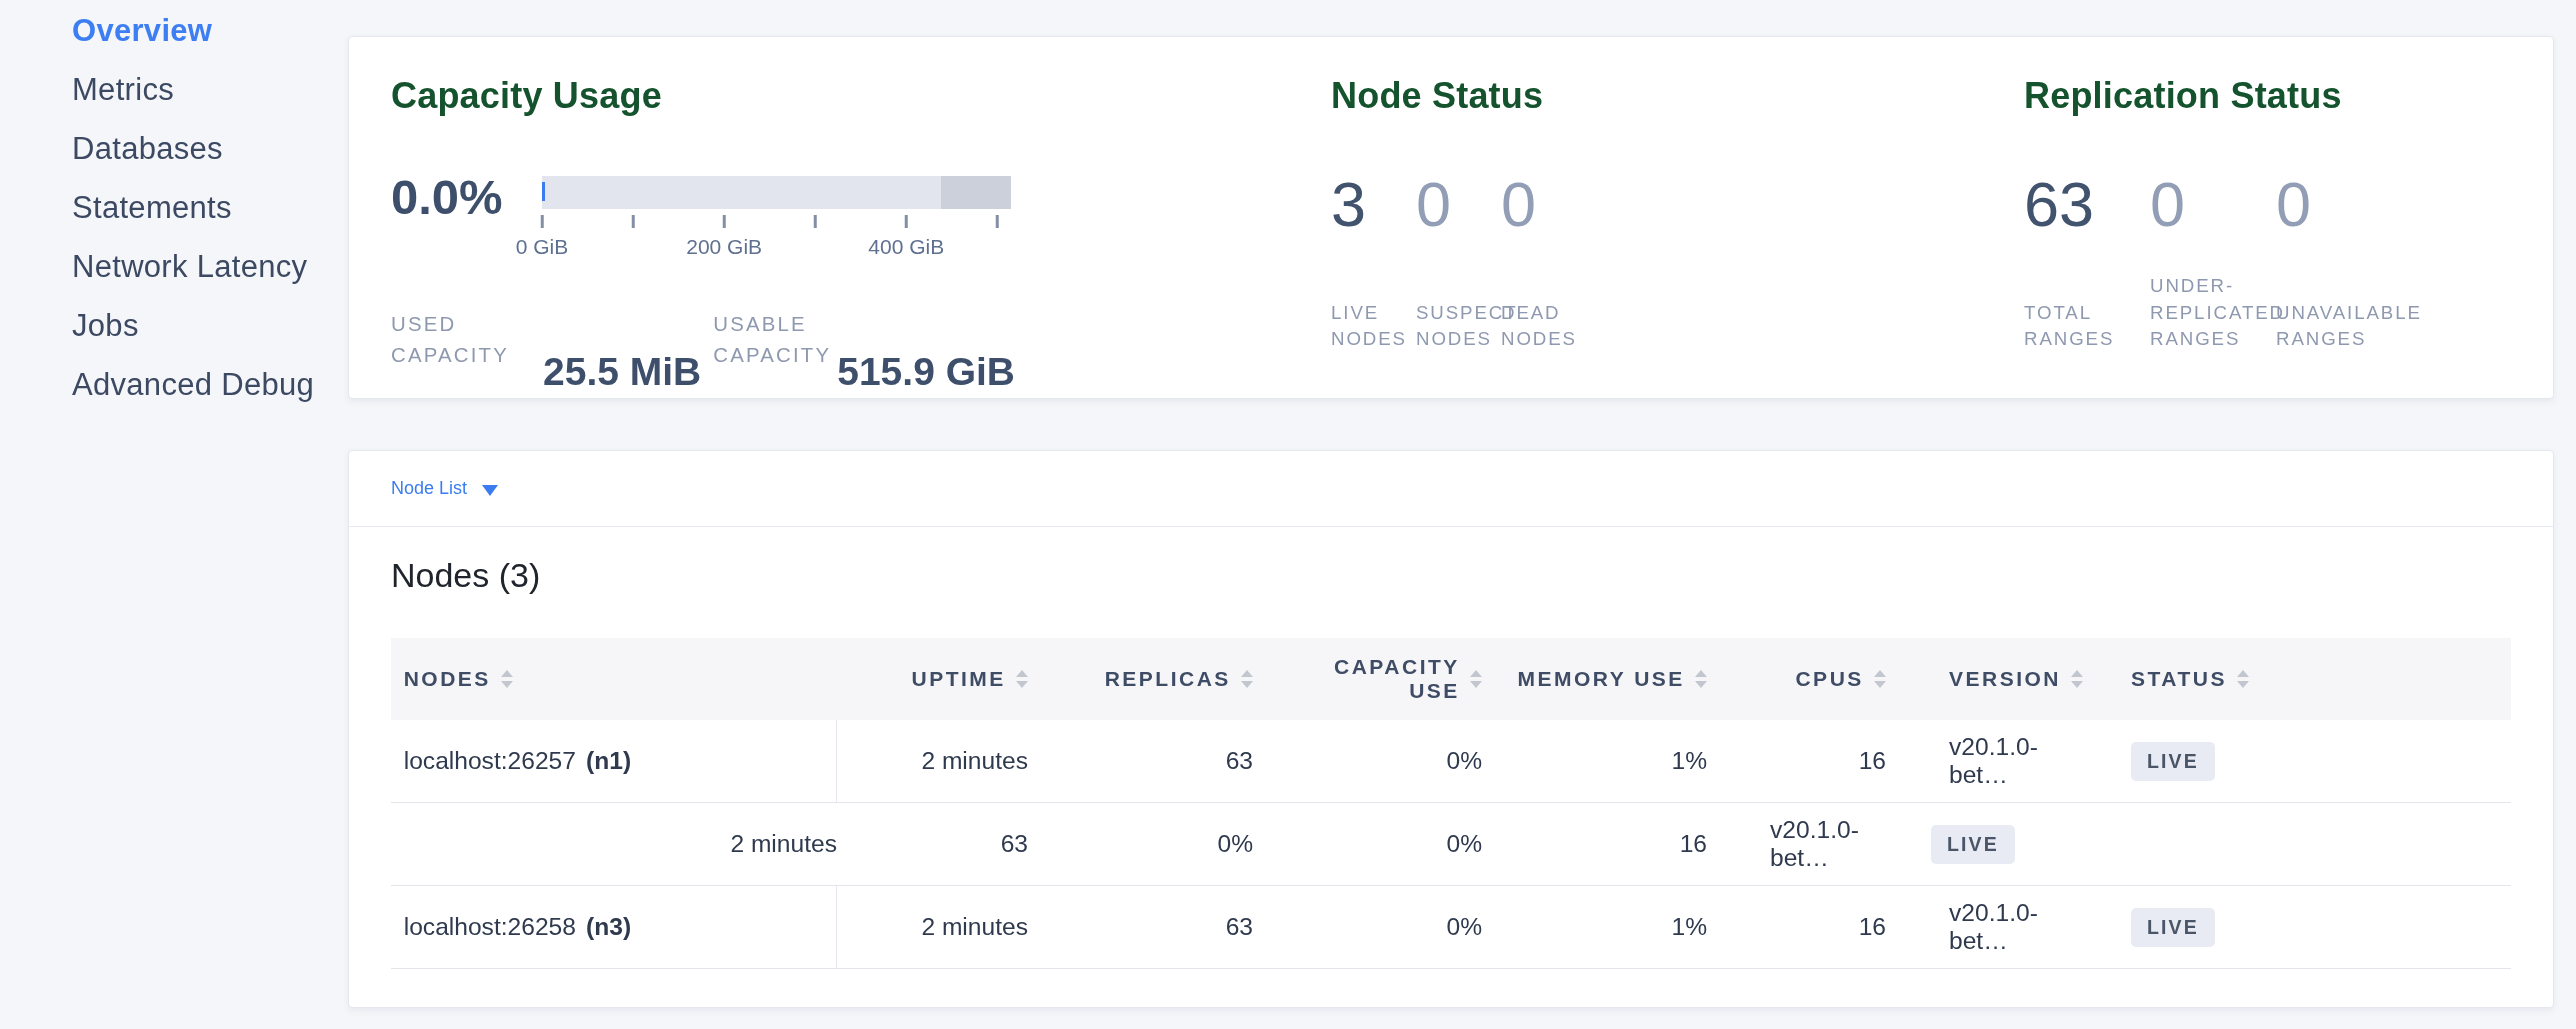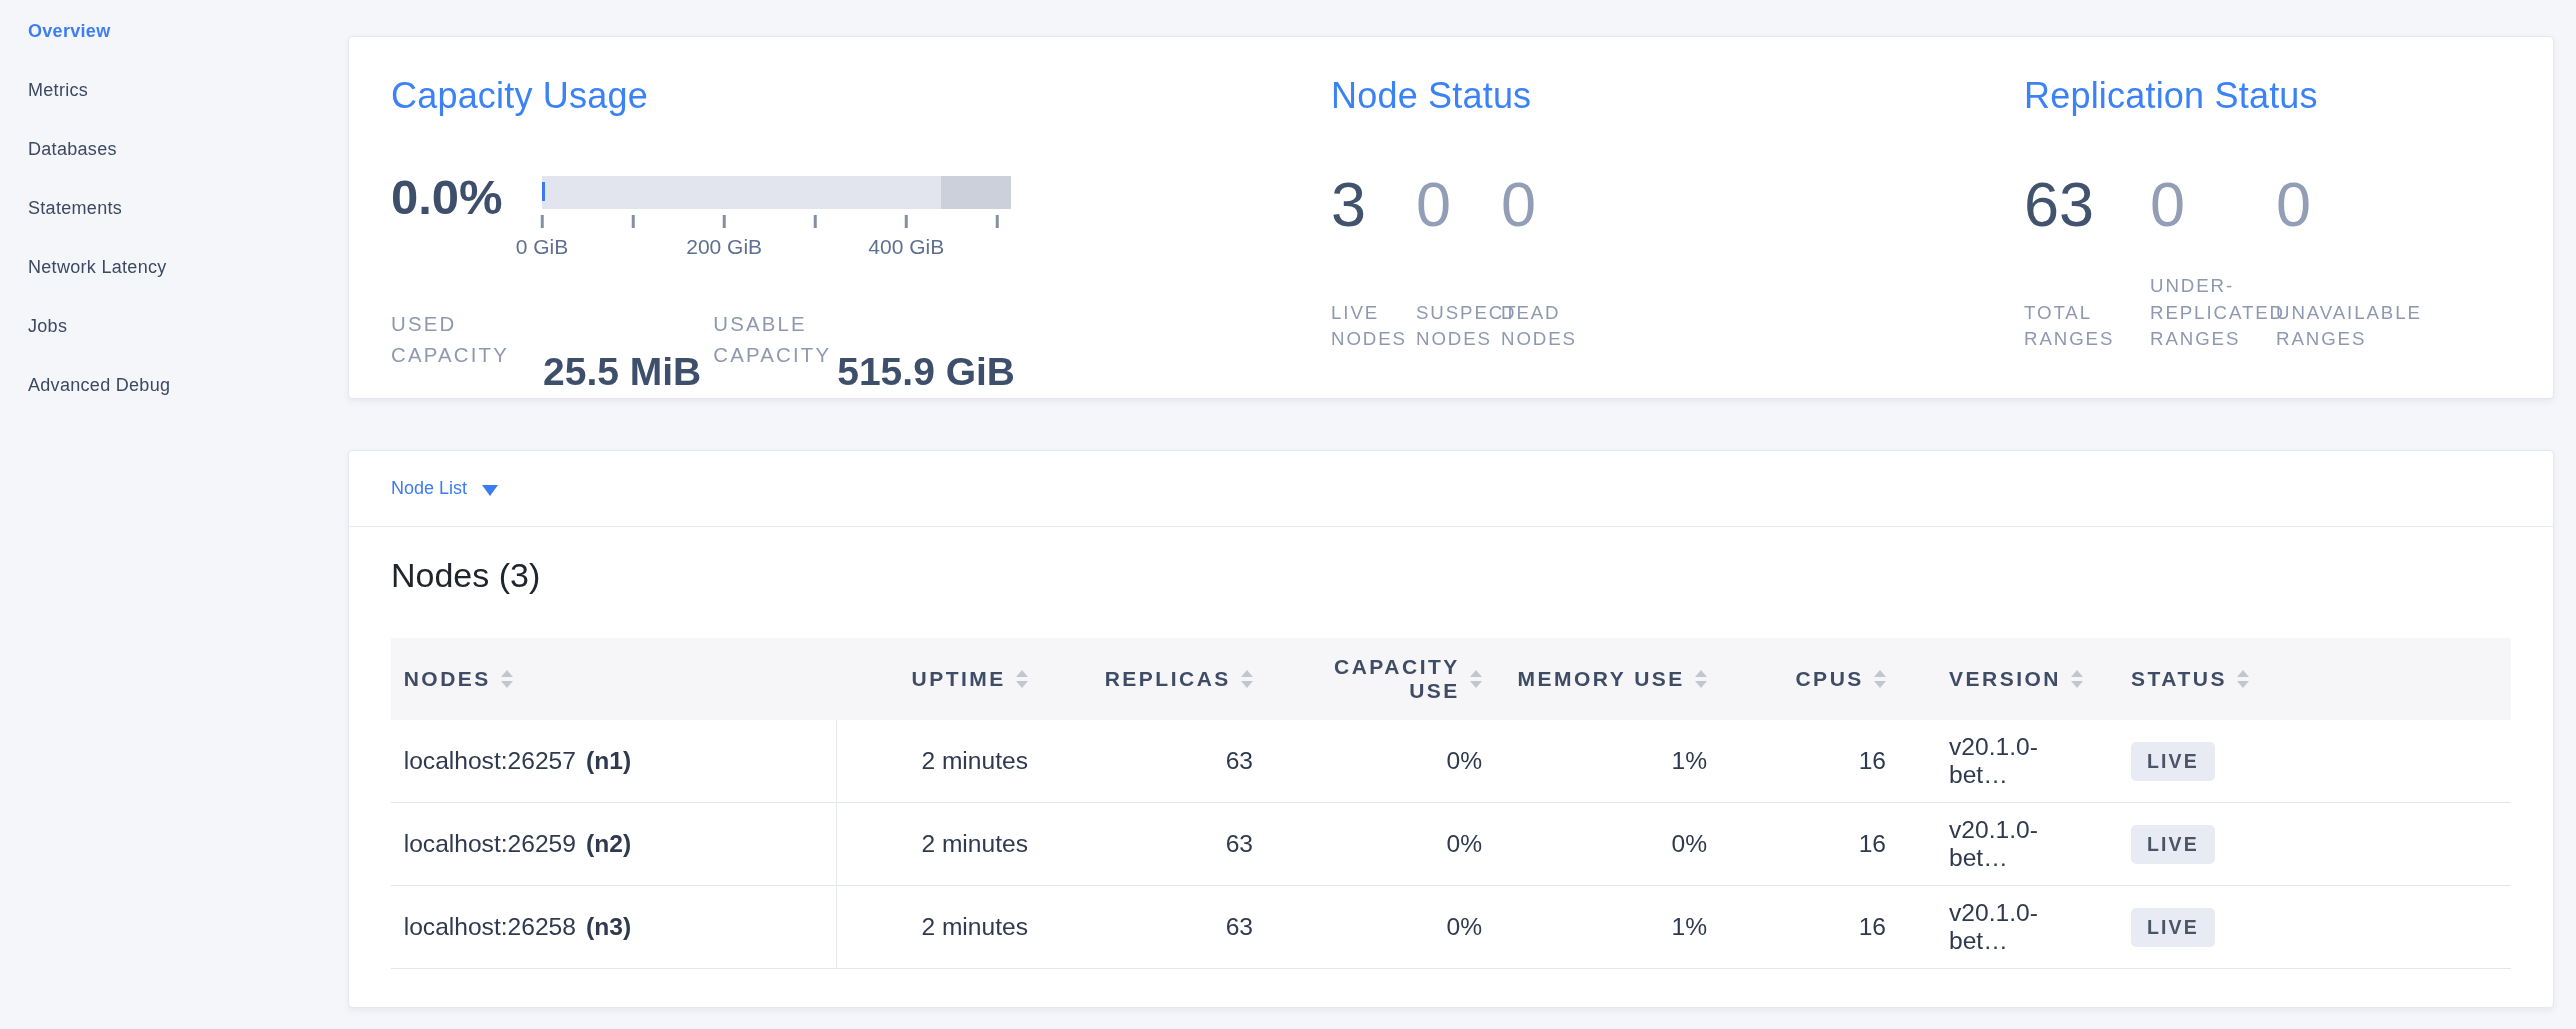--- a/index.html
+++ b/index.html
@@ -10,42 +10,43 @@
     color: #3c4962;
     overflow: hidden;
   }
   .app { display: flex; width: 2576px; height: 1030px; }
 
   
   .sidebar { width: 348px; flex: 0 0 348px; padding: 1.7px 0 0 28px; }
   .nav-item {
     display: flex; align-items: center;
     height: 59px;
-    font-size: 18px; font-weight: 400;
+    font-size: 31px; font-weight: 400;
     color: #3c4962; cursor: pointer;
     text-decoration: none;
     letter-spacing: 0.3px;
+    margin-left: 44px;
   }
   .nav-item.active { color: #3d7ff2; font-weight: 700; }
 
   
   .main { flex: 1 1 auto; padding: 36px 22px 0 0; }
   .card {
     background: #ffffff;
     border: 0.8px solid #e4e7ed;
     border-radius: 4.2px;
     box-shadow: 0 2.5px 6.8px rgba(56,76,105,.07);
   }
 
   
   .summary { height: 363px; display: flex; padding-left: 42px; overflow: hidden; }
   .panel { padding-top: 41px; }
   .panel h2 {
-    font-size: 36px; line-height: 1; font-weight: 400;
-    color: #3b82f6; letter-spacing: 0.2px;
+    font-size: 36px; line-height: 1; font-weight: 700;
+    color: #14532d; letter-spacing: 0.2px;
   }
   .panel-capacity { width: 940px; flex: 0 0 940px; }
   .panel-nodes    { width: 693px;  flex: 0 0 693px; }
   .panel-repl     { flex: 1 1 auto; }
 
   .cap-row { display: flex; margin-top: 59px; }
   .cap-pct {
     font-size: 49px; line-height: 1; font-weight: 600;
     color: #3e4f6b; width: 127px; flex: 0 0 127px;
   }
@@ -324,24 +325,20 @@
             <div class="td right c4">0%</div>
             <div class="td right c5">1%</div>
             <div class="td right c6">16</div>
             <div class="td left c7">v20.1.0-bet…</div>
             <div class="td left c8">
               <span class="badge">LIVE</span>
             </div>
           </div>
 
           <div class="trow">
-            <div class="td left c1">
-              <span>localhost:26259</span>
-              <span class="node-id">(n2)</span>
-            </div>
             <div class="td right c2">2 minutes</div>
             <div class="td right c3">63</div>
             <div class="td right c4">0%</div>
             <div class="td right c5">0%</div>
             <div class="td right c6">16</div>
             <div class="td left c7">v20.1.0-bet…</div>
             <div class="td left c8">
               <span class="badge">LIVE</span>
             </div>
           </div>

